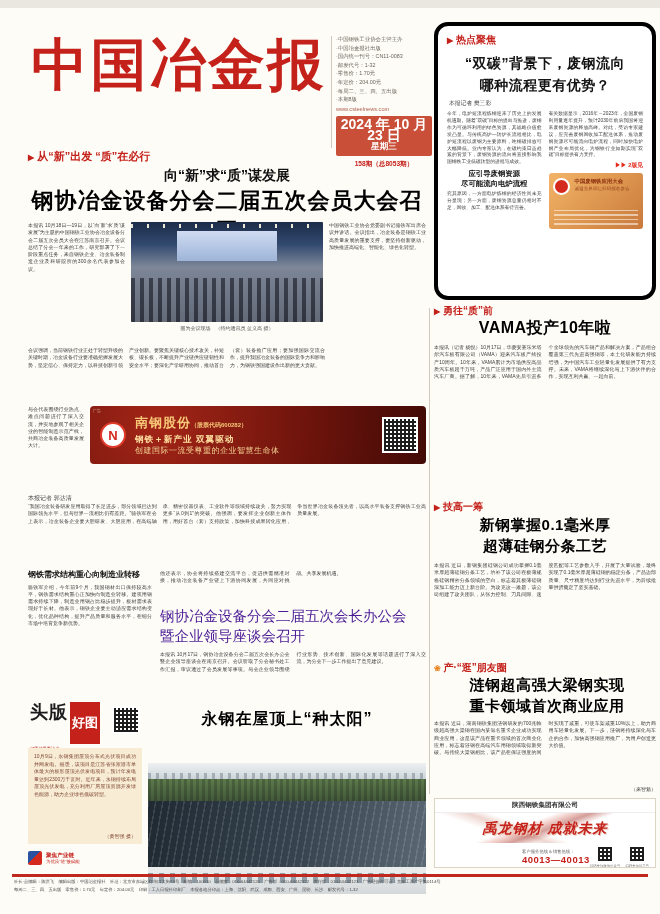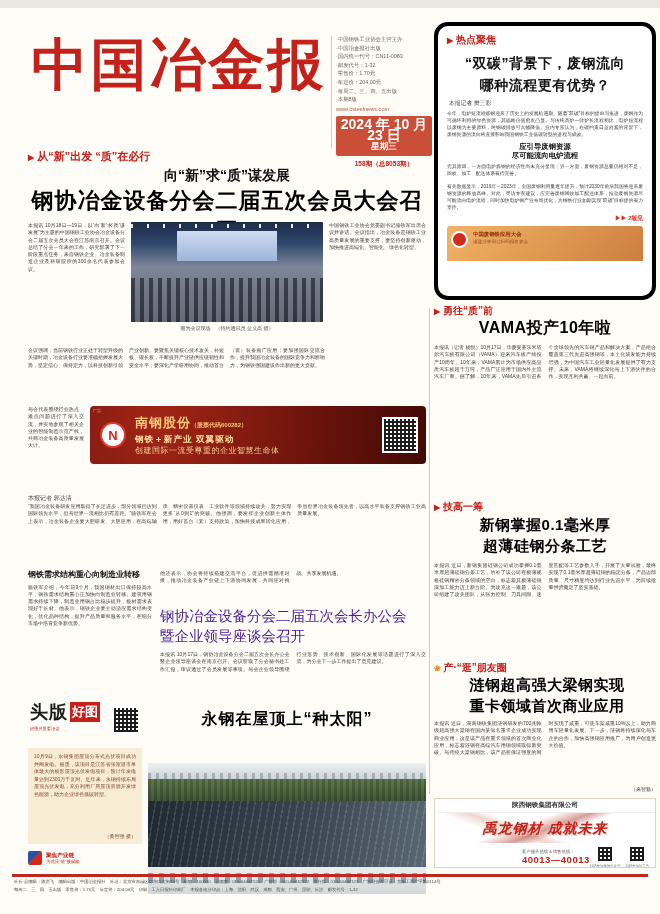--- a/index.html
+++ b/index.html
@@ -24,21 +24,21 @@
     padding:3px 0 4px; border-radius:2px; font-weight:bold; }
   .date-1 { font-size:14px; line-height:11px; }
   .date-2 { font-size:8.6px; line-height:11px; }
   .issue { font-size:6.6px; color:#c5211b; text-align:center; margin-top:4px; font-weight:bold; }
   
   .hot-box { border:4px solid #000000; border-radius:14px; background:#fff; padding:7px 9px 8px; }
   .sec-tag { font-size:10px; font-weight:bold; color:#c5211b; }
   .sec-tag .arr { font-size:8px; }
   .hot-hl { font-size:14px; font-weight:bold; color:#141414; text-align:center; line-height:22px; letter-spacing:.5px; }
   .hot-byline { font-size:5.8px; color:#444; margin:3px 0 3px 2px; }
-  .hot-cols { display:flex; gap:7px; height:150px; overflow:hidden;flex-direction:column; }
+  .hot-cols { display:flex; gap:7px; height:150px; overflow:hidden; }
   .hot-col { flex:1; }
   .hot-col .body-txt { font-size:4.8px; line-height:6.9px; }
   .hot-subhead { font-size:7.4px; font-weight:bold; color:#111; text-align:center; line-height:9.5px; margin:3px 0; }
   .hot-jump { font-size:5.8px; font-weight:bold; color:#e6281a; text-align:right; margin:2px 0 3px; }
   .hot-ad { height:56px; border-radius:3px; position:relative; overflow:hidden;
     background:linear-gradient(135deg,#f2b469 0%,#e09a52 45%,#c97a3c 100%); padding:4px 4px 4px 26px; }
   .hot-ad .circle { position:absolute; left:4px; top:5px; width:17px; height:17px; border-radius:50%;
     background:#d42a1e; border:2px solid #fff; }
   .hot-ad .l1 { font-size:5.4px; font-weight:bold; color:#8c2f10; line-height:8px; }
   .hot-ad .l2 { font-size:4.6px; color:#9c4a20; line-height:7px; }
@@ -77,21 +77,21 @@
   .qr::before { content:""; position:absolute; inset:2px;
     background:repeating-linear-gradient(90deg,#1d1d1d 0 2px,transparent 2px 4px),
                repeating-linear-gradient(0deg,#1d1d1d 0 2px,transparent 2px 4px); }
   .hl-2 { font-size:19px; font-weight:bold; color:#000; text-align:center; letter-spacing:.5px; }
   .byline { font-size:6px; color:#444; }
   .subhead-l { font-size:8px; font-weight:bold; color:#111; line-height:10.5px; margin-bottom:3px; }
   .hl-3 { font-size:14.5px; font-weight:normal; color:#4c1d95; text-align:left; line-height:19.5px; }
   
   .badge { display:flex; align-items:flex-start; gap:2px; }
   .badge .b1 { font-size:18px; font-weight:bold; color:#1a1a1a; letter-spacing:1px; }
-  .badge .b2 { font-size:13px; font-weight:bold; color:#fff; background:#c5211b; padding:1px 2px; margin-top:2px; }
+  .badge .b2 { font-size:13px; font-weight:bold; color:#fff; background:#c5211b; padding:12px 2px; margin-top:2px; }
   .badge-tag { font-size:4.2px; color:#c5211b; margin-top:2px; }
   .hl-4 { font-size:16px; font-weight:bold; color:#000; text-align:center; letter-spacing:1px; }
   .cap-box { background:#f8ecd4; padding:5px 6px; }
   .cap-box .body-txt { color:#7d4434; font-size:5px; line-height:7.6px; }
   .cap-sig { text-align:right; font-size:5px; color:#7d4434; margin-top:2px; }
   
   .photo2 { position:relative; overflow:hidden; }
   .photo2 .sky { height:16px; background:linear-gradient(#eef1f2,#cdd5d9); position:relative; }
   .photo2 .city { position:absolute; left:0; right:0; bottom:0; height:6px;
     background:repeating-linear-gradient(90deg,#98a3ac 0 3px, transparent 3px 8px); opacity:.8; }

